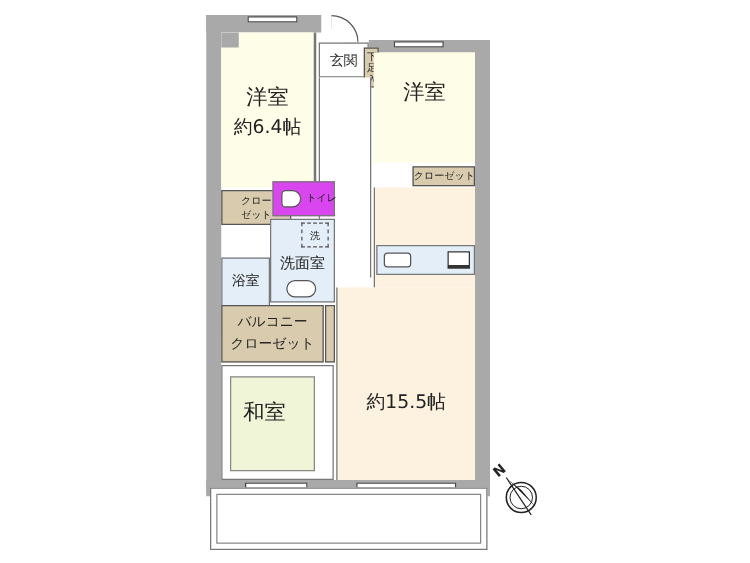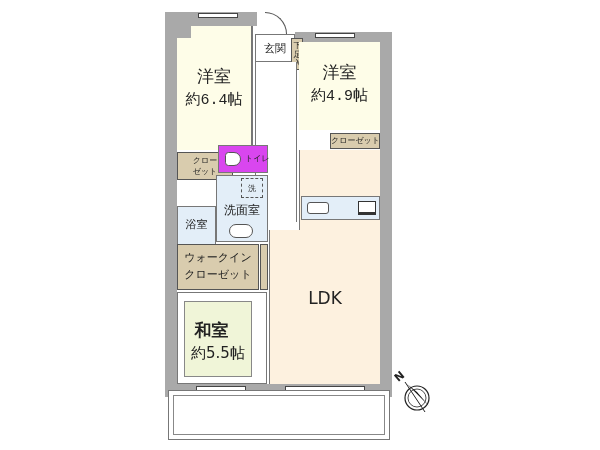--- a/index.html
+++ b/index.html
@@ -1,20 +1,20 @@
 <!DOCTYPE html>
 <html><head>
 <meta charset="utf-8">
 <style>
   html, body { margin:0; padding:0; background:#ffffff; }
   body { width:600px; height:450px; position:relative; overflow:hidden;
          font-family:"DejaVu Sans", sans-serif; color:#222; }
   .abs { position:absolute; box-sizing:border-box; }
   .wall { background:#a9a9a9; }
-  .room { border:1px solid #555;font-family:Liberation Mono, monospace; }
+  .room { border:1px solid #555; }
   .label { position:absolute; text-align:center; white-space:nowrap; color:#222; }
   .big { font-size:17px; line-height:20px; }
   .size { font-size:15px; line-height:18px; }
   .small { font-size:10px; line-height:12px;text-align:center; }
   .tiny { font-size:8px; line-height:10px; }
   .closet { background:#d9ccae; border:1px solid #555; }
   .win { background:#fff; border:1px solid #444; height:5px; }
 </style>
 </head>
 <body>
@@ -44,21 +44,20 @@
 <div class="abs" style="left:265px;top:12px;width:22px;height:22px;border-top:1px solid #555;border-right:1px solid #555;border-top-right-radius:22px;"></div>
 
 <div class="abs closet" style="left:291px;top:38px;width:12px;height:32px;">
   <div class="label tiny" style="left:1px;top:2px;width:9px;white-space:normal;word-break:break-all;font-size:8px;line-height:9px;">下足入</div>
 </div>
 
 <div class="abs" style="left:255px;top:62px;width:42px;height:160px;background:#fff;border-left:1px solid #777;border-right:1px solid #777;"></div>
 
 <div class="abs room" style="left:299px;top:42px;width:81px;height:88px;background:#fefde8;border:none;">
   <div class="label big" style="left:0;right:0;top:22px;">洋室</div>
-  <div class="label size" style="left:0;right:0;top:46px;">約4.9帖</div>
 </div>
 
 <div class="abs closet" style="left:330px;top:133px;width:50px;height:16px;">
   <div class="label" style="left:0;right:0;top:2px;font-size:8px;line-height:10px;">クローゼット</div>
 </div>
 
 <div class="abs closet" style="left:177px;top:152px;width:56px;height:28px;">
   <div class="label tiny" style="left:0;right:0;top:3px;">クロー</div>
   <div class="label tiny" style="left:0;right:0;top:14px;">ゼット</div>
 </div>
@@ -75,41 +74,40 @@
 
 <div class="abs" style="left:216px;top:175px;width:52px;height:67px;background:#e3eef8;border:1px solid #777;">
   <div class="abs" style="left:24px;top:2px;width:22px;height:20px;border:1px dashed #555;">
     <div class="label tiny" style="left:0;right:0;top:5px;">洗</div>
   </div>
   <div class="label small" style="left:0;right:0;top:28px;font-size:12px;">洗面室</div>
   <div class="abs" style="left:12px;top:48px;width:24px;height:14px;border:1px solid #555;border-radius:10px;background:#fff;"></div>
 </div>
 
 <div class="abs closet" style="left:177px;top:244px;width:82px;height:46px;">
-  <div class="label small" style="left:0;right:0;top:7px;font-size:11px;">ウォークイン</div>
+  <div class="label small" style="left:0;right:0;top:7px;font-size:11px;">バルコニー</div>
   <div class="label small" style="left:0;right:0;top:24px;font-size:11px;">クローゼット</div>
 </div>
 <div class="abs closet" style="left:260px;top:244px;width:8px;height:46px;"></div>
 
 <div class="abs" style="left:177px;top:292px;width:90px;height:92px;background:#fff;border:1px solid #777;">
   <div class="abs" style="left:6px;top:8px;width:68px;height:76px;background:#f0f5d8;border:1px solid #888;">
-    <div class="label big" style="left:0;right:13px;top:18px;font-weight:bold;">和室</div>
-    <div class="label size" style="left:0;right:0;top:42px;">約5.5帖</div>
+    <div class="label big" style="left:0;right:13px;top:18px;">和室</div>
   </div>
 </div>
 
 <div class="abs" style="left:299px;top:150px;width:81px;height:80px;background:#fdf1df;border-left:1px solid #777;">
   <div class="abs" style="left:1px;top:46px;width:79px;height:24px;background:#e3eef8;border:1px solid #777;">
     <div class="abs" style="left:5px;top:5px;width:22px;height:12px;border:1px solid #555;border-radius:3px;background:#fff;"></div>
     <div class="abs" style="left:56px;top:4px;width:18px;height:14px;border:1px solid #333;background:#fff;border-bottom:3px solid #333;"></div>
   </div>
 </div>
 
 <div class="abs" style="left:269px;top:230px;width:111px;height:154px;background:#fdf1df;border-left:1px solid #777;">
-  <div class="label big" style="left:0;right:0;top:58px;">LDK</div>
+  <div class="label size" style="left:0;right:0;top:82px;">約15.5帖</div>
 </div>
 
 <div class="abs" style="left:168px;top:390px;width:222px;height:50px;background:#fff;border:1px solid #777;">
   <div class="abs" style="left:4px;top:4px;width:212px;height:40px;border:1px solid #888;"></div>
 </div>
 
 <div class="abs" style="left:395px;top:370px;width:40px;height:45px;">
   <svg width="40" height="45" viewBox="0 0 40 45">
     <circle cx="22" cy="28" r="12" fill="none" stroke="#222" stroke-width="1.2"></circle>
     <circle cx="22" cy="28" r="9" fill="none" stroke="#222" stroke-width="0.8"></circle>

